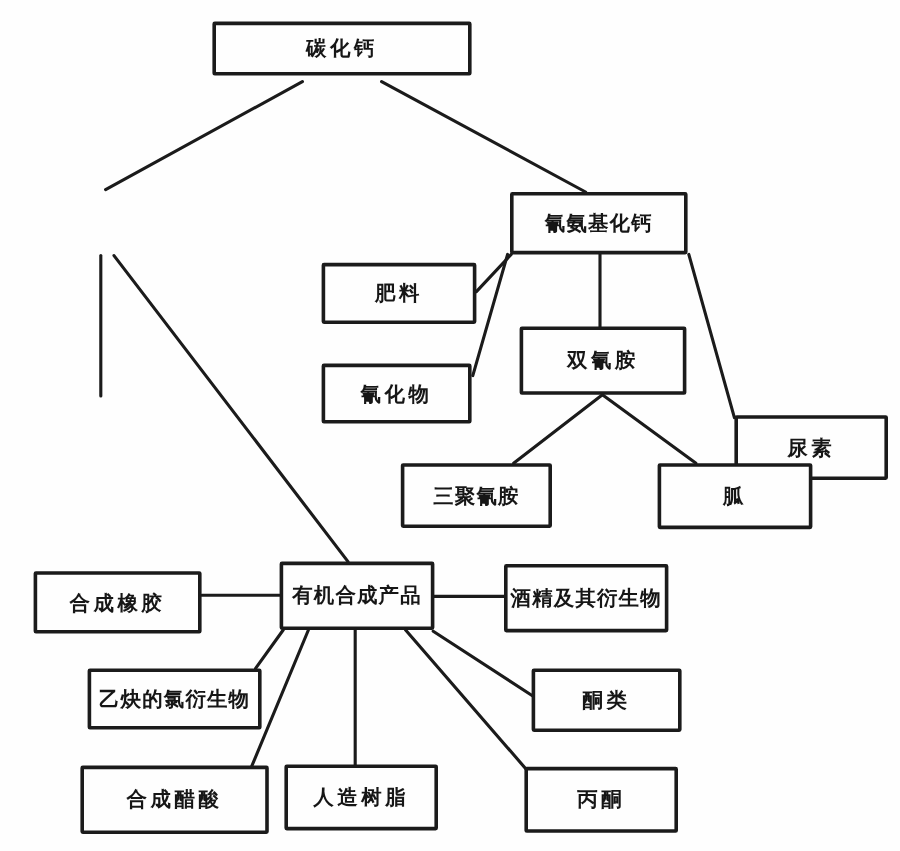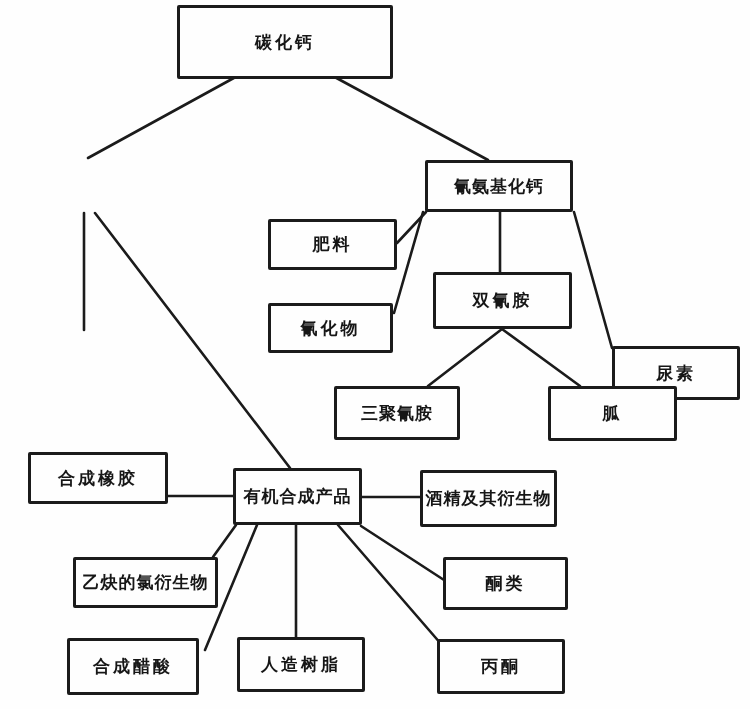--- a/index.html
+++ b/index.html
@@ -62,30 +62,30 @@
     <line x1="502" y1="329" x2="580" y2="386"></line>
     <line x1="168" y1="496" x2="233" y2="496"></line>
     <line x1="362" y1="497" x2="420" y2="497"></line>
     <line x1="236" y1="525" x2="213" y2="557"></line>
     <line x1="257" y1="525" x2="205" y2="650"></line>
     <line x1="296" y1="525" x2="296" y2="637"></line>
     <line x1="338" y1="525" x2="448" y2="652"></line>
     <line x1="361" y1="526" x2="444" y2="580"></line>
   </svg>
 
-  <div class="node short" style="left:177px; top:5px;  width:216px; height:74px;">碳化钙</div>
+  <div class="node short" style="left:177px; top:18px;  width:216px; height:45px;">碳化钙</div>
   <div class="node" style="left:425px; top:160px; width:148px; height:52px;">氰氨基化钙</div>
   <div class="node short" style="left:268px; top:219px; width:129px; height:51px;">肥料</div>
   <div class="node short" style="left:268px; top:303px; width:125px; height:50px;">氰化物</div>
   <div class="node short" style="left:433px; top:272px; width:139px; height:57px;">双氰胺</div>
   <div class="node short" style="left:612px; top:302px; width:128px; height:54px;margin-top:44px;">尿素</div>
   <div class="node" style="left:334px; top:386px; width:126px; height:54px;">三聚氰胺</div>
   <div class="node short" style="left:548px; top:386px; width:129px; height:55px;">胍</div>
   <div class="node" style="left:233px; top:468px; width:129px; height:57px;">有机合成产品</div>
-  <div class="node short" style="left:28px;  top:452px; width:140px; height:52px;">合成橡胶</div>
+  <div class="node short" style="left:28px;  top:476px; width:140px; height:52px;">合成橡胶</div>
   <div class="node" style="left:420px; top:470px; width:137px; height:57px;">酒精及其衍生物</div>
   <div class="node" style="left:73px;  top:557px; width:145px; height:51px;">乙炔的氯衍生物</div>
   <div class="node short" style="left:443px; top:557px; width:125px; height:53px;">酮类</div>
-  <div class="node short" style="left:67px;  top:638px; width:132px; height:57px;font-family:Liberation Mono, monospace;">合成醋酸</div>
+  <div class="node short" style="left:67px;  top:638px; width:157px; height:57px;font-family:Liberation Mono, monospace;">合成醋酸</div>
   <div class="node short" style="left:237px; top:637px; width:128px; height:55px;">人造树脂</div>
   <div class="node short" style="left:437px; top:639px; width:128px; height:55px;">丙酮</div>
 
 </div>
 
 </body></html>

